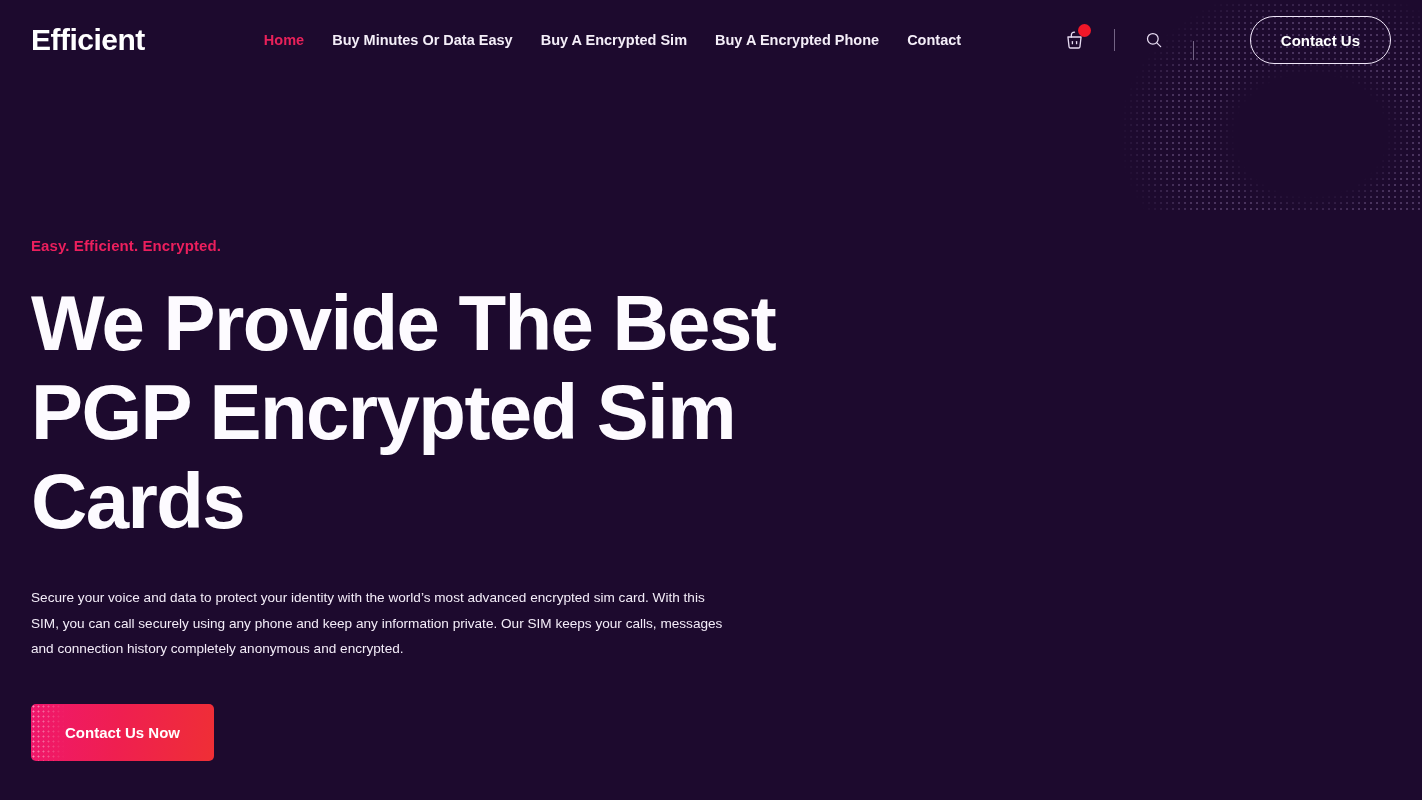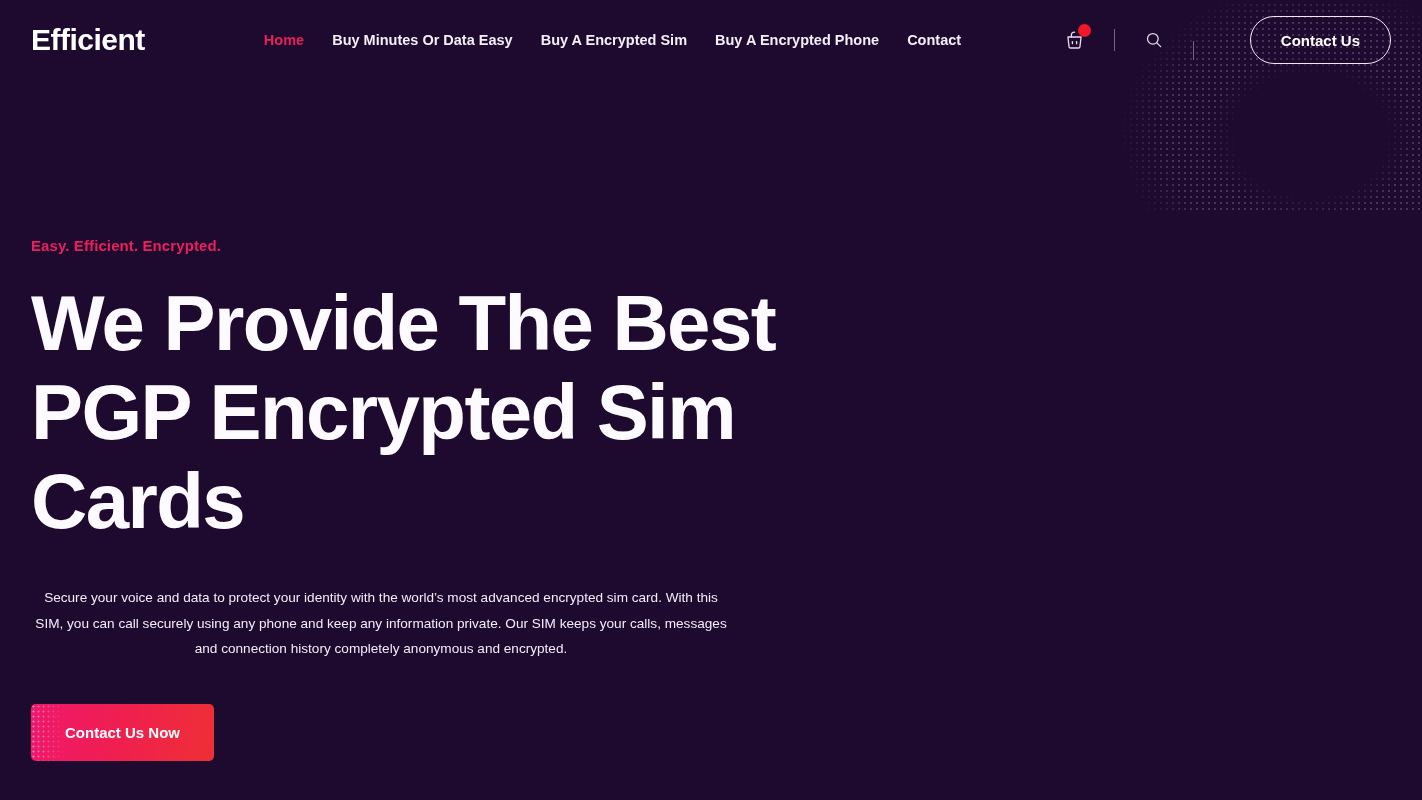--- a/index.html
+++ b/index.html
@@ -144,21 +144,20 @@
     margin-bottom: 39px;
   }
 
   .hero-copy {
     font-size: 13.6px;
     line-height: 25.5px;
     font-weight: 400;
     color: #f3ecf8;
     max-width: 700px;
     margin-bottom: 42px;
-    text-align: center;
   }
 
   .cta-row { display: flex; align-items: center; gap: 27px; }
 
   .btn-primary {
     position: relative;
     height: 57px;
     padding: 16px 34px;
     border: none;
     border-radius: 5px;

